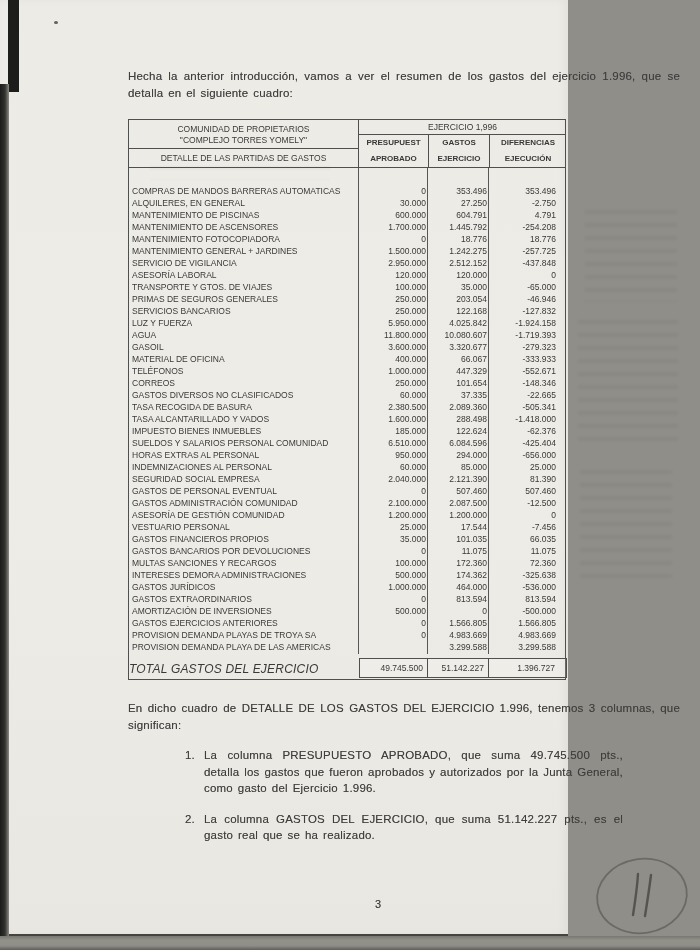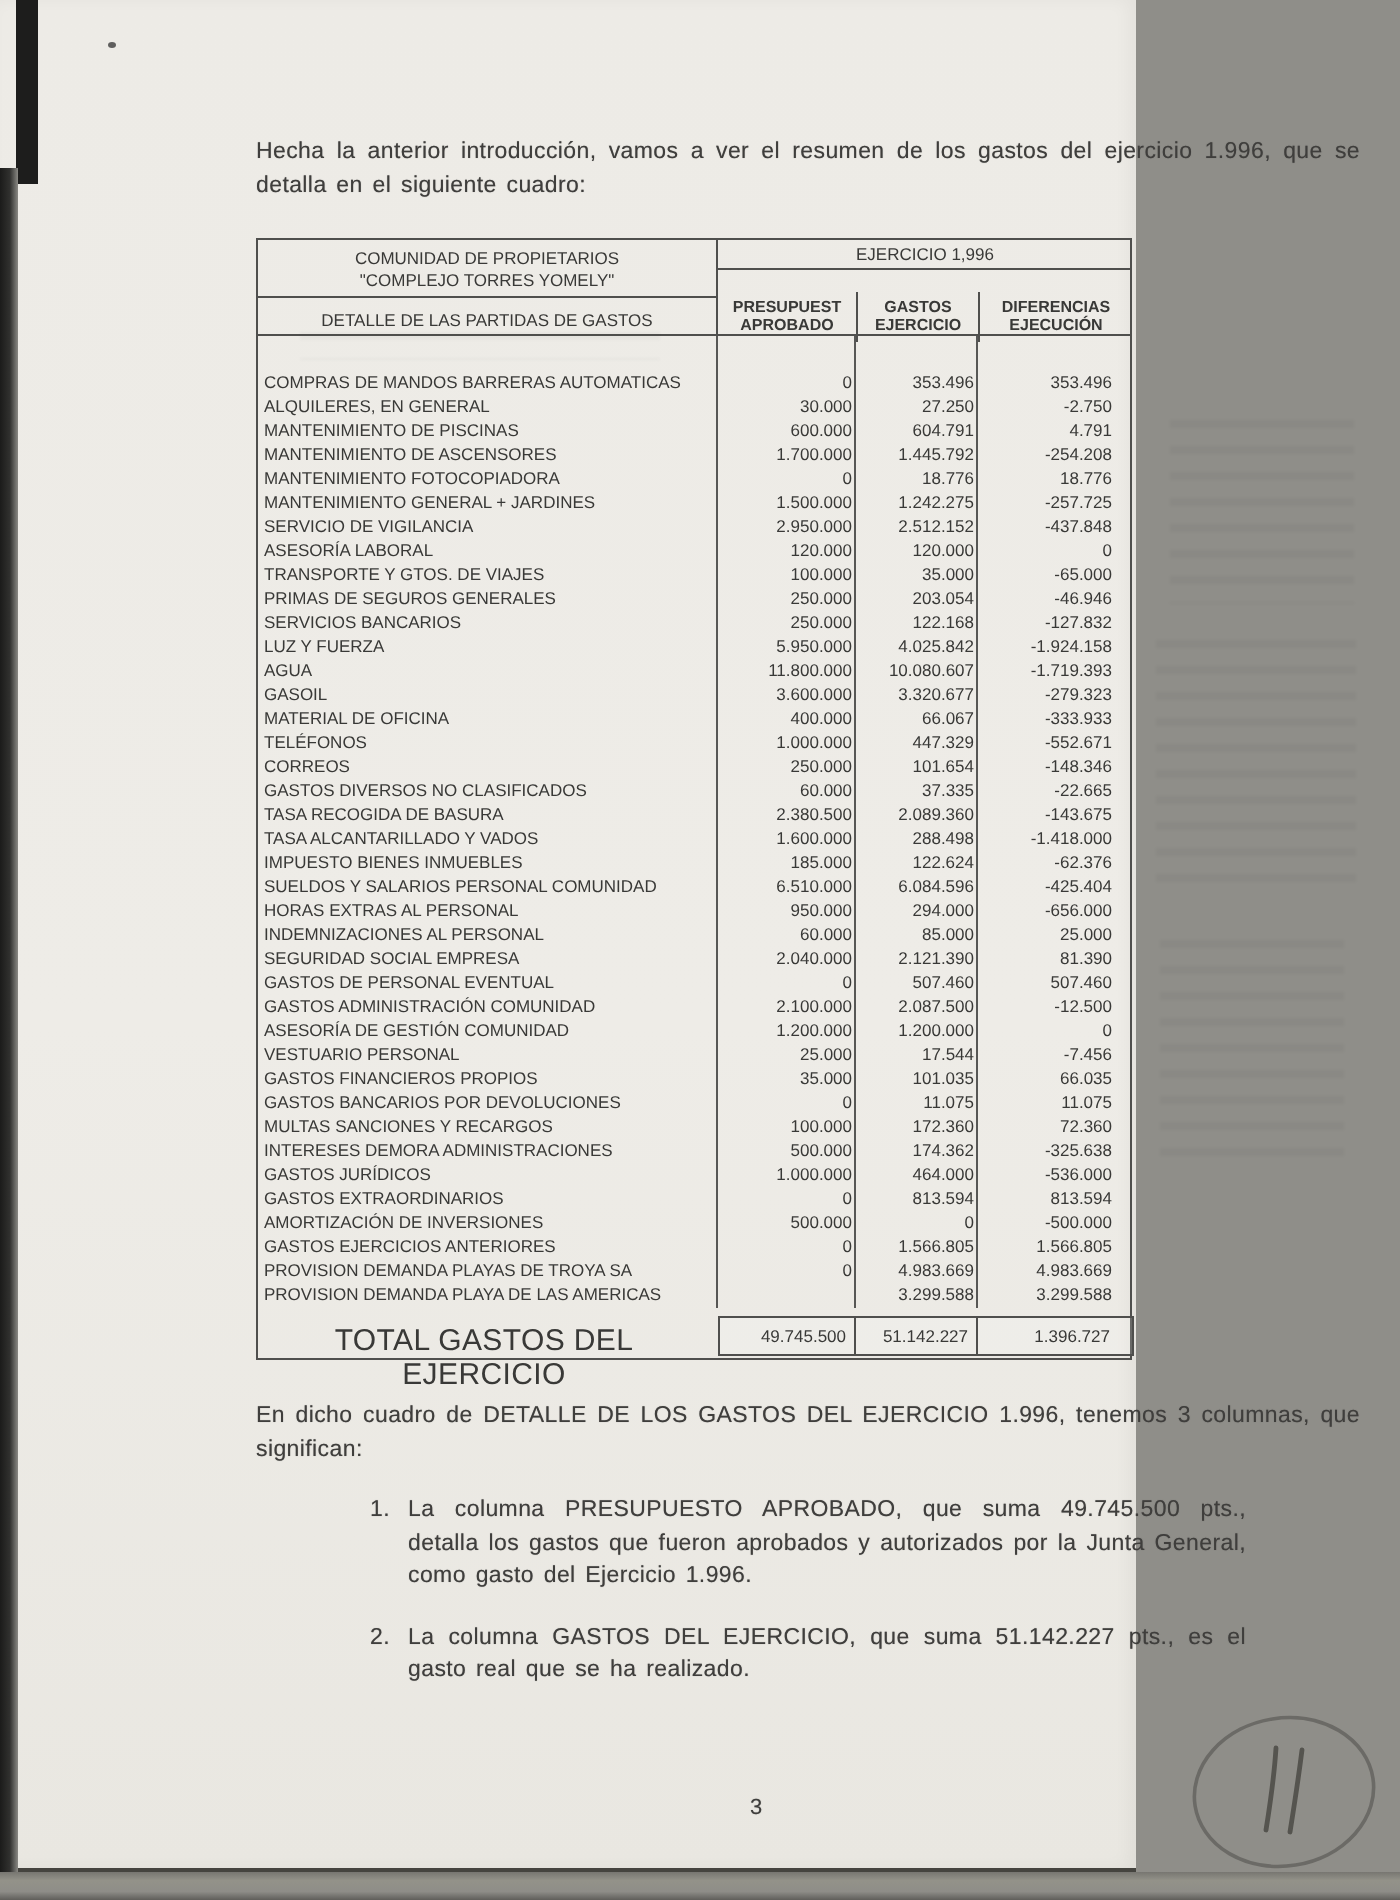--- a/index.html
+++ b/index.html
@@ -67,40 +67,40 @@
     border:1px solid #4f4f4d;
     font-size:8.5px;color:#393937;
   }
   .thead{display:grid;grid-template-columns:230px 207px;height:47px;border-bottom:1px solid #4f4f4d;}
   .th-left{border-right:1px solid #4f4f4d;display:flex;flex-direction:column;text-align:center;}
   .th-left .org{padding-top:4px;line-height:11px;}
   .th-left .detalle{
     border-top:1px solid #4f4f4d;margin-top:2px;flex:1;
     display:flex;align-items:center;justify-content:center;
   }
-  .th-right{display:flex;flex-direction:column;gap:11px;}
+  .th-right{display:flex;flex-direction:column;}
   .th-exercise{height:14px;line-height:14px;text-align:center;border-bottom:1px solid #4f4f4d;}
   .th-cols{flex:1;display:grid;grid-template-columns:69px 61px 77px;}
   .th-col{
     display:flex;flex-direction:column;justify-content:space-between;
     text-align:center;font-size:8px;padding:3px 0 4px;font-weight:bold;
   }
   .th-col + .th-col{border-left:1px solid #4f4f4d;}
 
   .tbody{position:relative;height:486px;padding-top:17px;box-sizing:border-box;overflow:hidden;}
   .vline{position:absolute;top:0;bottom:0;width:1px;background:#575755;}
   .vline.v1{left:229px;}.vline.v2{left:298px;}.vline.v3{left:359px;}
   .trow{display:grid;grid-template-columns:230px 69px 61px 78px;height:12px;line-height:12px;}
   .td{white-space:nowrap;overflow:hidden;}
   .td.label{padding-left:3px;}
   .td.num{text-align:right;padding-right:2px;}
   .td.num.dif{padding-right:11px;}
 
   .tfoot{display:grid;grid-template-columns:230px 69px 61px 78px;height:27px;align-items:start;position:relative;}
-  .tf-label{text-align:center;padding:8px 4px 0 0;font-size:15px;letter-spacing:.2px;}
+  .tf-label{font-style:italic;text-align:left;padding:8px 4px 0 0;font-size:12px;letter-spacing:.2px;}
   .tf-box{
     box-sizing:border-box;margin-top:4px;height:20px;line-height:18px;
     border:1px solid #4f4f4d;text-align:right;padding-right:4px;background:rgba(255,255,255,.15);
   }
   .tf-box.b2,.tf-box.b3{border-left:none;}
   .tf-box.b3{padding-right:11px;}
 
   .handwritten{position:absolute;left:592px;top:854px;width:100px;height:84px;}
 </style>
 </head>
@@ -266,21 +266,21 @@
           <div class="td label">GASTOS DIVERSOS NO CLASIFICADOS</div>
           <div class="td num">60.000</div>
           <div class="td num">37.335</div>
           <div class="td num dif">-22.665</div>
         </div>
 
         <div class="trow">
           <div class="td label">TASA RECOGIDA DE BASURA</div>
           <div class="td num">2.380.500</div>
           <div class="td num">2.089.360</div>
-          <div class="td num dif">-143.675</div>
+          <div class="td num dif">-505.341</div>
         </div>
 
         <div class="trow">
           <div class="td label">TASA ALCANTARILLADO Y VADOS</div>
           <div class="td num">1.600.000</div>
           <div class="td num">288.498</div>
           <div class="td num dif">-1.418.000</div>
         </div>
 
         <div class="trow">

